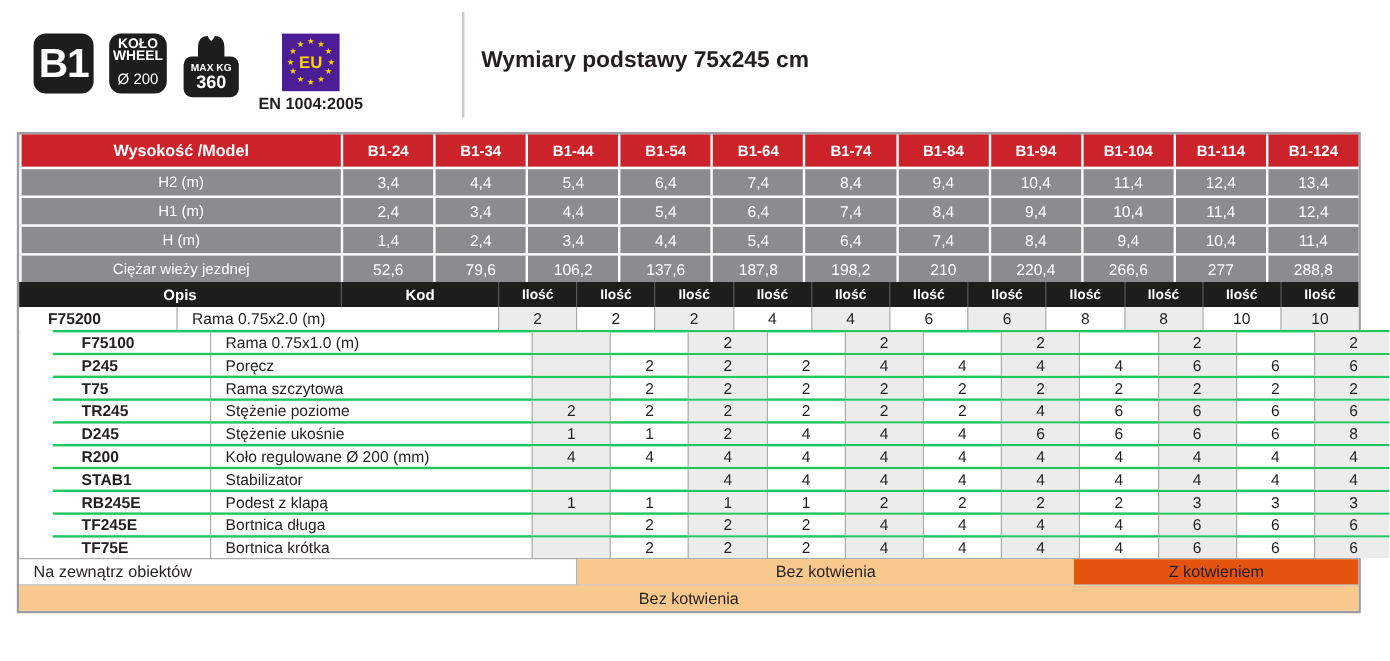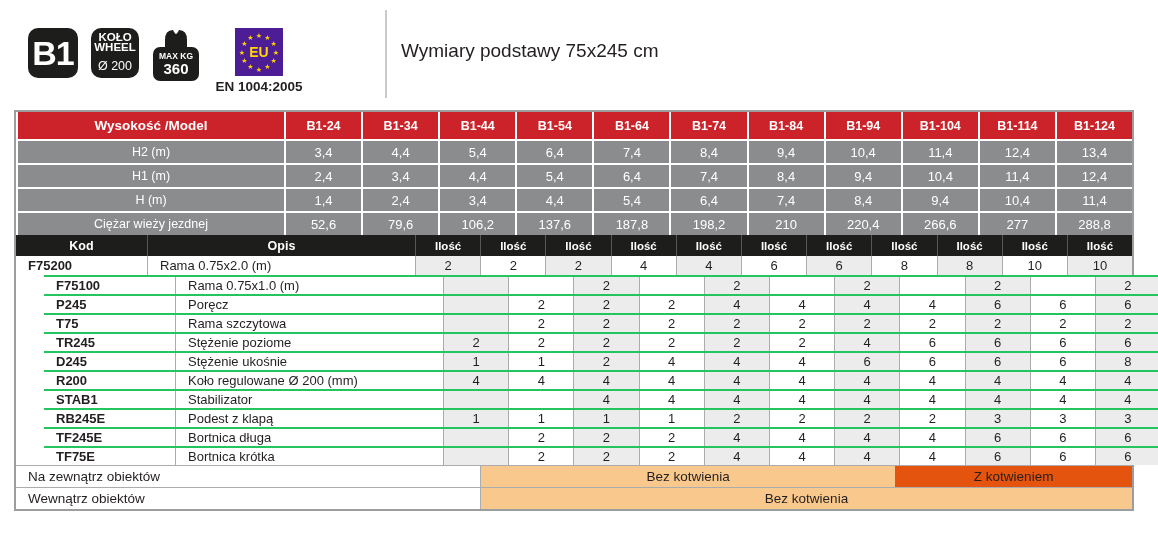--- a/index.html
+++ b/index.html
@@ -24,21 +24,21 @@
   .weight .wl2{font-size:15px;line-height:15px;}
   .euflag{position:absolute;left:235px;top:28px;width:48px;height:48px;background:#4c1d95;}
   .euflag .eu-txt{position:absolute;left:0;top:0;width:100%;height:100%;display:flex;
                   align-items:center;justify-content:center;color:#fed500;
                   font-weight:bold;font-size:14px;}
   .euflag .star{position:absolute;color:#fed500;font-size:7px;line-height:7px;width:8px;
                 text-align:center;}
   .eu-standard{position:absolute;left:196px;top:79px;width:126px;text-align:center;
                font-weight:bold;font-size:13.5px;}
   .hdr-divider{position:absolute;left:385px;top:10px;width:2px;height:88px;background:#c9cacb;}
-  .page-title{position:absolute;left:401px;top:40px;font-size:19px;font-weight:normal;}
+  .page-title{position:absolute;left:401px;top:40px;font-size:19px;font-weight:bold;}
 
   
   .tbl{position:absolute;left:14px;top:110px;width:1116px;border:2px solid #9b9d9f;
        box-sizing:content-box;}
   .row{display:flex;width:100%;box-sizing:border-box;}
   .cell{box-sizing:border-box;display:flex;align-items:center;justify-content:center;
         overflow:hidden;white-space:nowrap;}
 
   
   .upper{display:flex;width:100%;}
@@ -60,21 +60,21 @@
   .row.black .cell + .cell{border-left:1px solid #58585a;}
   .c-kod{width:131px;flex:none;}
   .c-opis{width:268px;flex:none;}
   .row.black .c-kod,.row.black .c-opis{font-size:12.5px;}
   .row.black .v{flex:1;min-width:0;font-size:11.5px;text-align:right;}
 
   
   .row.part{height:19px;background:#fff;}
   .row.part + .row.part{border-top:2px solid #22c55e;margin-left:28px;}
   .row.part .cell + .cell{border-left:1px solid #aaacae;}
-  .row.part .c-kod{justify-content:flex-start;padding-left:12px;font-weight:bold;font-size:13px;}
+  .row.part .c-kod{justify-content:flex-start;padding-left:24px;font-weight:bold;font-size:13px;}
   .row.part .c-opis{justify-content:flex-start;padding-left:12px;font-size:13px;}
   .row.part .v{flex:1;min-width:0;font-size:13px;}
   .row.part .v.lt{background:#ececed;}
 
   
   .row.anchor{height:22px;border-top:1px solid #aaacae;background:#fff;font-size:13.5px;}
   .row.anchor .c-label{width:465px;flex:none;justify-content:flex-start;padding-left:12px;
                        border-right:1px solid #aaacae;box-sizing:border-box;display:flex;
                        align-items:center;}
   .seg{display:flex;align-items:center;justify-content:center;min-width:0;}
@@ -205,22 +205,22 @@
             <div class="cell v">210</div>
             <div class="cell v">220,4</div>
             <div class="cell v">266,6</div>
             <div class="cell v">277</div>
             <div class="cell v">288,8</div>
           </div>
         </div>
     </div>
 
     <div class="row black" id="black-row">
+      <div class="cell c-opis">Opis</div>
       <div class="cell c-kod">Kod</div>
-      <div class="cell c-opis">Opis</div>
 
     <div class="cell v">Ilość</div>
         <div class="cell v">Ilość</div>
         <div class="cell v">Ilość</div>
         <div class="cell v">Ilość</div>
         <div class="cell v">Ilość</div>
         <div class="cell v">Ilość</div>
         <div class="cell v">Ilość</div>
         <div class="cell v">Ilość</div>
         <div class="cell v">Ilość</div>
@@ -395,19 +395,18 @@
           <div class="cell v lt">6</div>
         </div>
       </div>
     <div id="anchor-rows">
         <div class="row anchor">
           <div class="c-label">Na zewnątrz obiektów</div>
           <div class="seg light" style="flex: 7 1 0%;">Bez kotwienia</div>
           <div class="seg dark" style="flex: 4 1 0%;">Z kotwieniem</div>
         </div>
         <div class="row anchor">
-          <div class="c-label">Wewnątrz obiektów</div>
           <div class="seg light" style="flex: 11 1 0%;">Bez kotwienia</div>
         </div>
       </div>
   </div>
 
 </div>
 
 </body></html>

